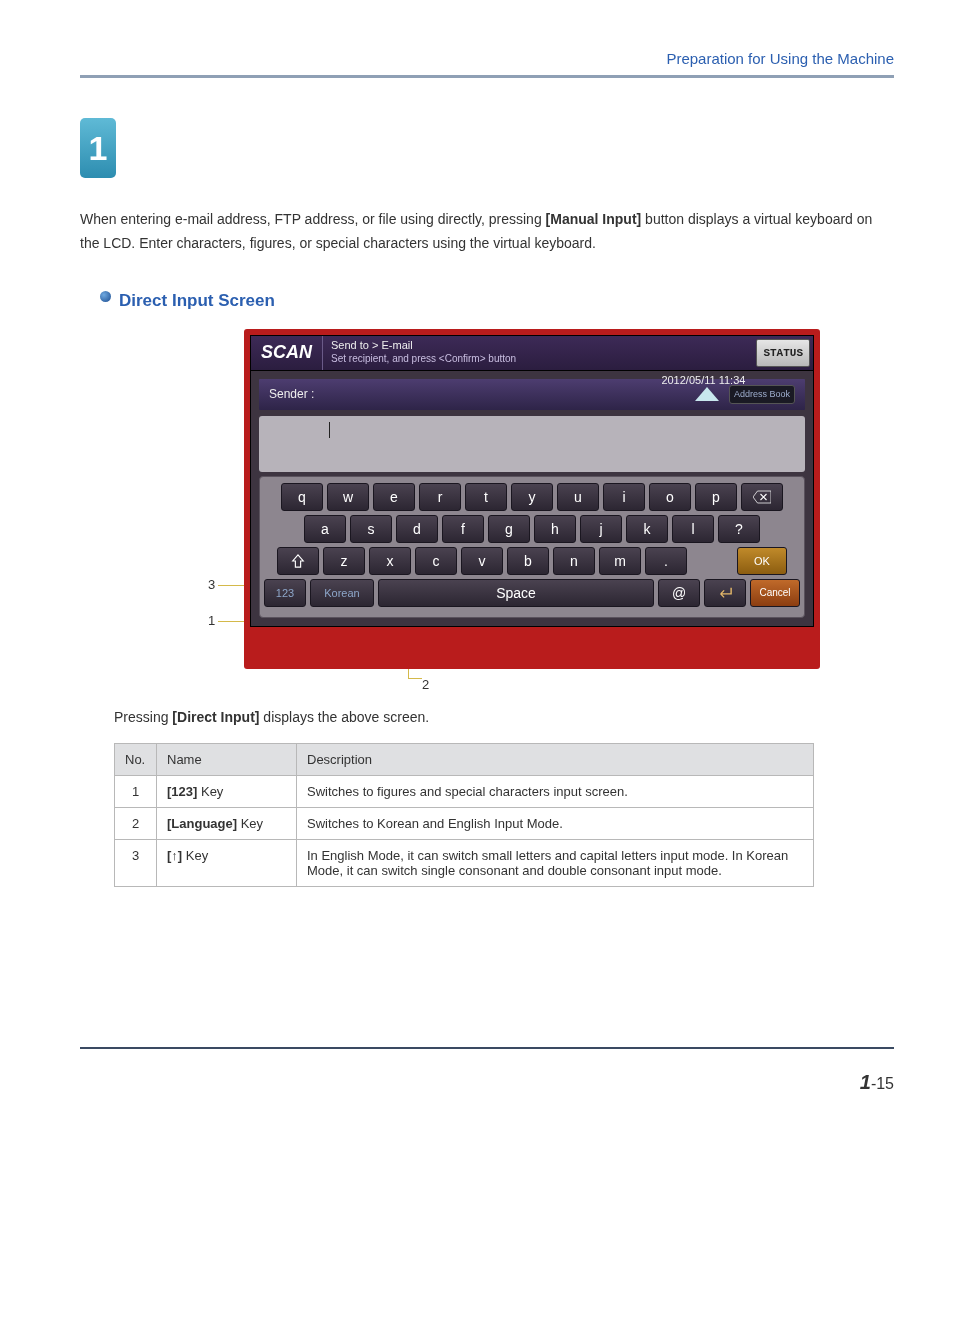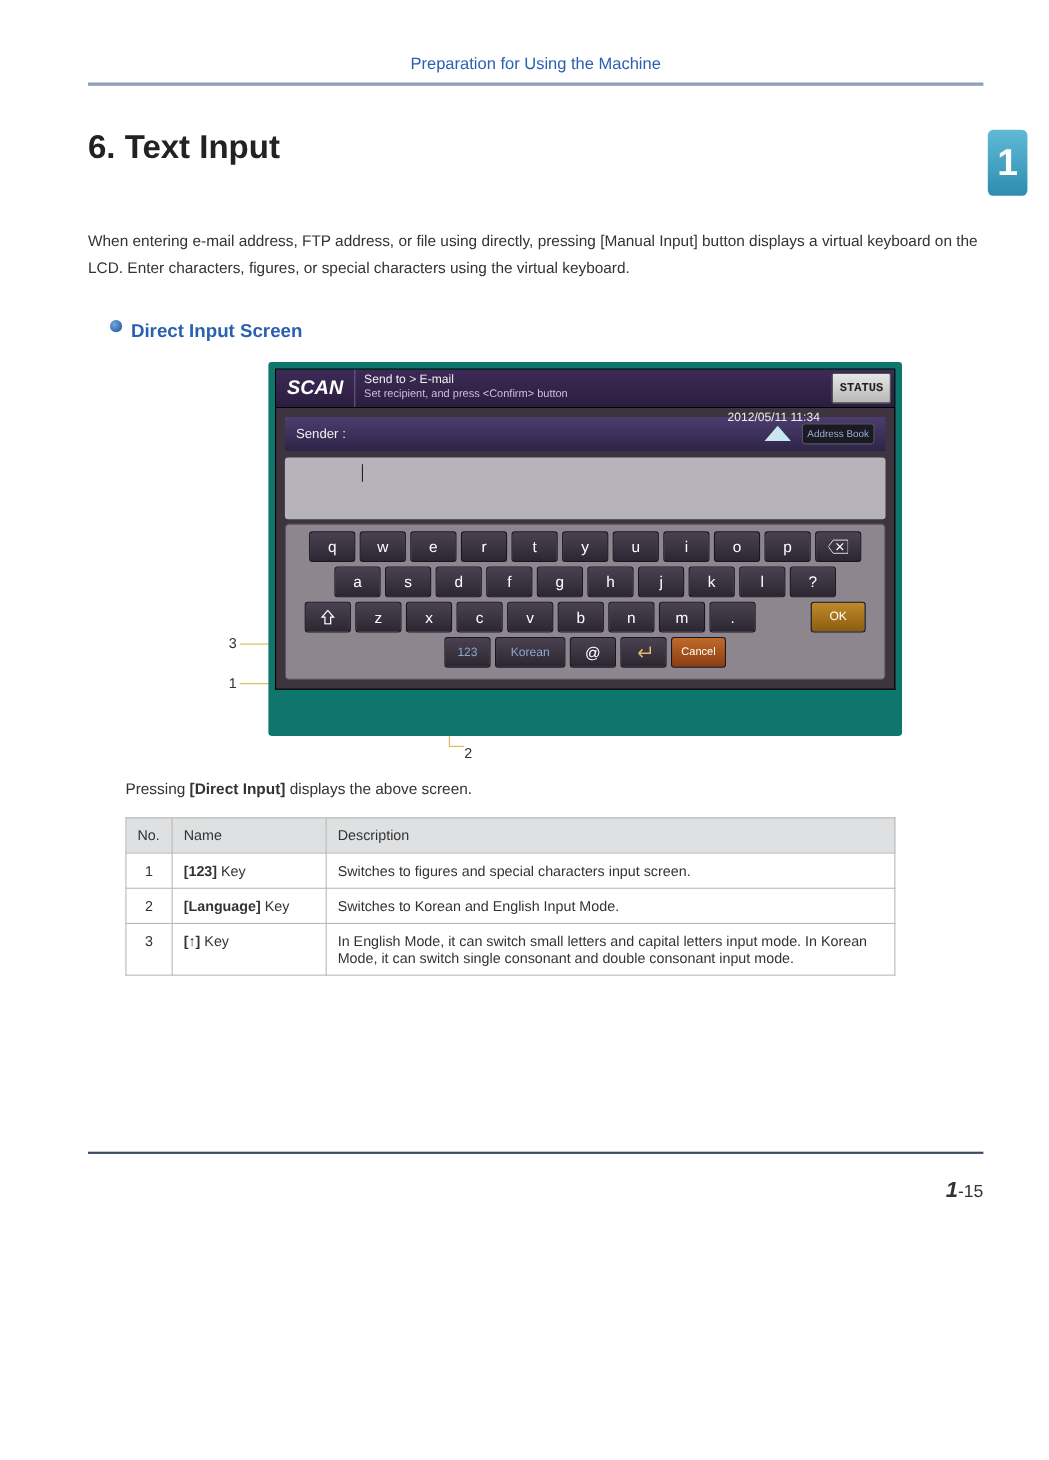--- a/index.html
+++ b/index.html
@@ -5,21 +5,21 @@
   * { box-sizing: border-box; margin: 0; padding: 0; }
   body {
     font-family: Arial, Helvetica, sans-serif;
     background: #fff;
     width: 954px;
     margin: 0 auto;
     color: #333;
     padding: 50px 60px 40px 80px;
   }
   .header {
-    text-align: center;
+    text-align: right;
     color: #2b5fb0;
     font-size: 15px;
     padding-bottom: 8px;
     border-bottom: 3px solid #8fa0b5;
     margin-bottom: 40px;
   }
   .title-row {
     display: flex;
     justify-content: space-between;
     align-items: flex-start;
@@ -29,37 +29,37 @@
   .chap-tab {
     width: 36px; height: 60px;
     background: linear-gradient(#5fbad6,#2d8db0);
     color: #fff;
     display: flex; align-items: center; justify-content: center;
     font-size: 34px; font-weight: bold;
     border-radius: 5px;
     margin-right: -40px;
   }
   .intro { font-size: 14px; line-height: 1.7; margin-bottom: 35px; }
-  .intro .bold { font-weight: normal; margin-top: 23px; }
+  .intro .bold { font-weight: bold; margin-top: 23px; }
   .subhead {
     color: #2b5fb0; font-size: 17px; font-weight: bold;
     margin-bottom: 18px; margin-left: 20px;
     display: flex; align-items: flex-start;
   }
   .bullet-dot {
     width: 11px; height: 11px; border-radius: 50%;
     background: radial-gradient(circle at 35% 35%, #6fa9e0, #1b4c90);
     margin-right: 8px;
   }
 
   
   .shot-wrap { position: relative; width: 620px; margin: 0 auto 40px 120px; }
   .shot {
     width: 576px; height: 340px;
-    background: #0f766e;
+    background: #b91c1c;
     border-radius: 3px;
     padding: 6px;
     color: #eee;
     font-size: 12px;
     margin-left: 44px;
     position: relative;
   }
   .shot-top {
     display: flex; align-items: stretch; height: 36px;
     background: linear-gradient(#3d2a57,#2b1d3f);
@@ -146,21 +146,20 @@
     font-size: 16px;
   }
   .footer .chap { font-style: italic; font-weight: bold; font-size: 20px; }
 </style>
 </head>
 <body>
 
 <div class="header">Preparation for Using the Machine</div>
 
 <div class="title-row">
-  <h1>6. Text Input</h1>
   <div class="chap-tab">1</div>
 </div>
 
 <p class="intro">
   <span>When entering e-mail address, FTP address, or file using directly, pressing </span><span class="bold">[Manual Input]</span><span> button displays a virtual keyboard on the LCD. Enter characters, figures, or special characters using the virtual keyboard.</span>
 </p>
 
 <div class="subhead">
   <span class="bullet-dot"></span>
   <span>Direct Input Screen</span>
@@ -238,20 +237,21 @@
           <div class="key std">b</div>
           <div class="key std">n</div>
           <div class="key std">m</div>
           <div class="key std">.</div>
           <div style="width:42px"></div>
           <div class="key ok">OK</div>
         </div>
         <div class="krow">
           <div class="key std" style="color:#8da6c9;font-size:11px">123</div>
           <div class="key wide" style="color:#8da6c9;font-size:11px">Korean</div>
+          <div class="key space">Space</div>
           <div class="key std">@</div>
           <div class="key std enter">
             <svg viewBox="0 0 20 16">
                 <path d="M17 2 L17 9 L5 9 M5 9 L9 5 M5 9 L9 13" fill="none" stroke="#e6b96a" stroke-width="1.6"></path>
               </svg>
           </div>
           <div class="key cancel">Cancel</div>
         </div>
       </div>
     </div>

